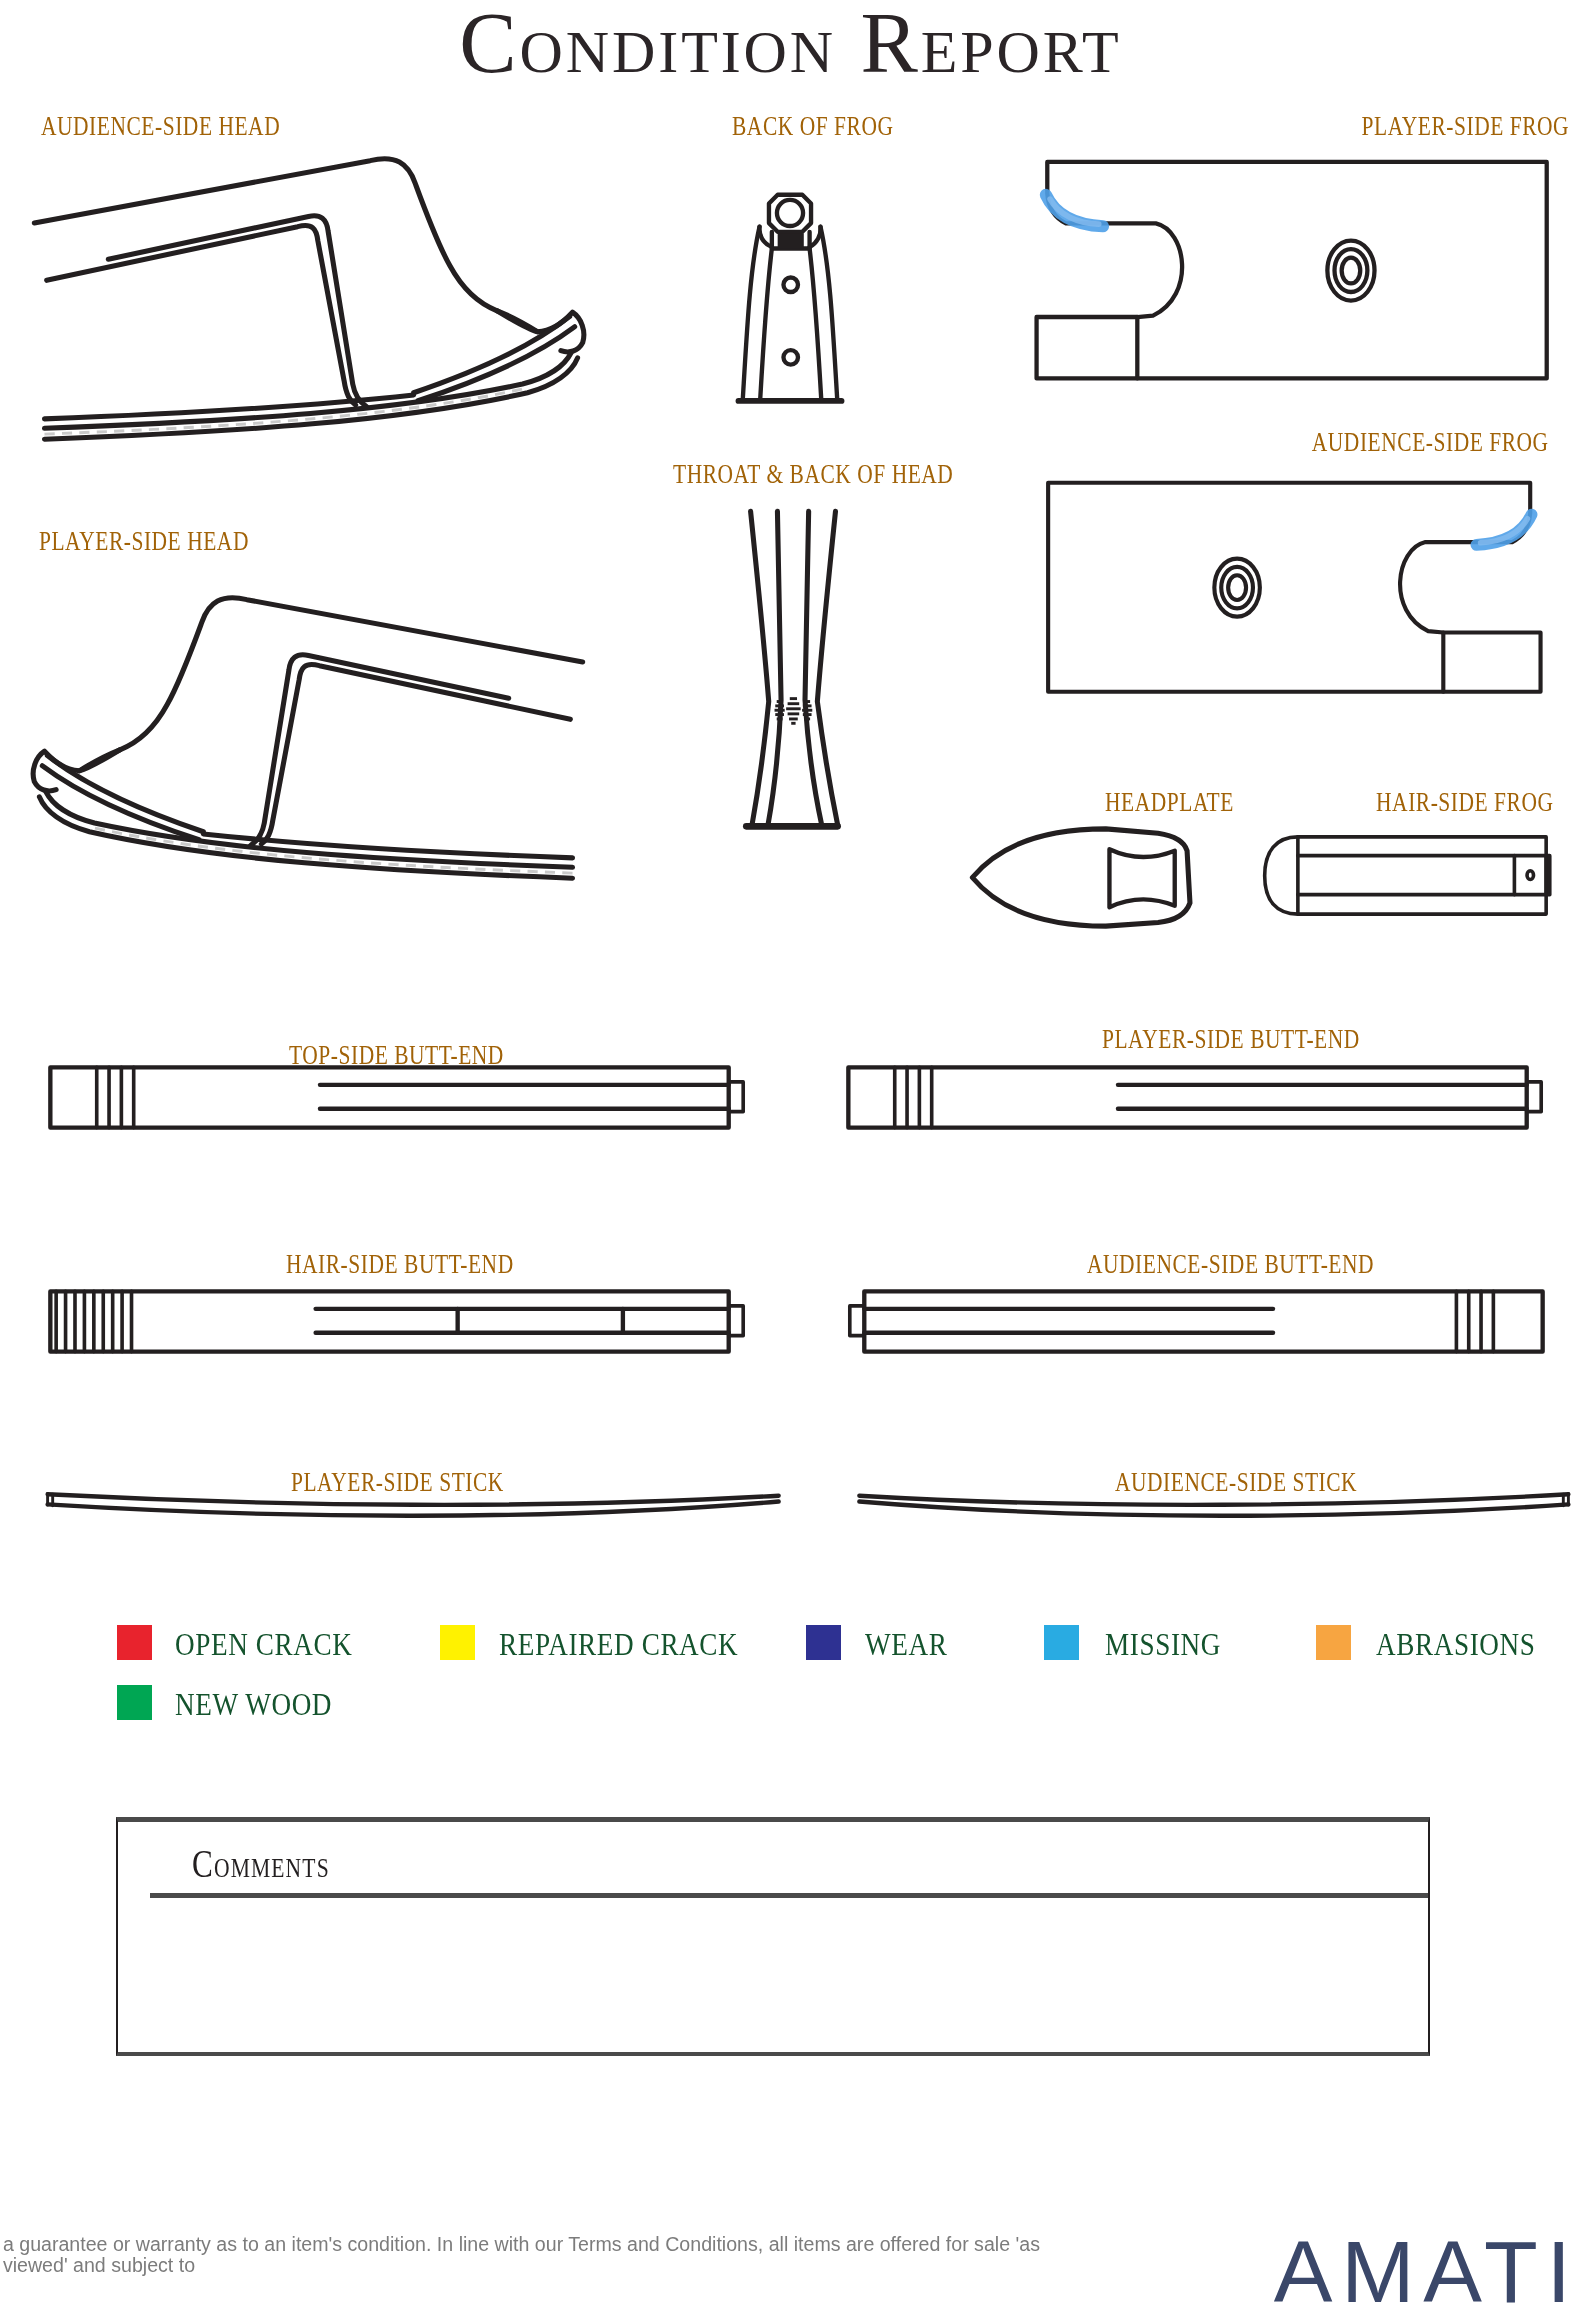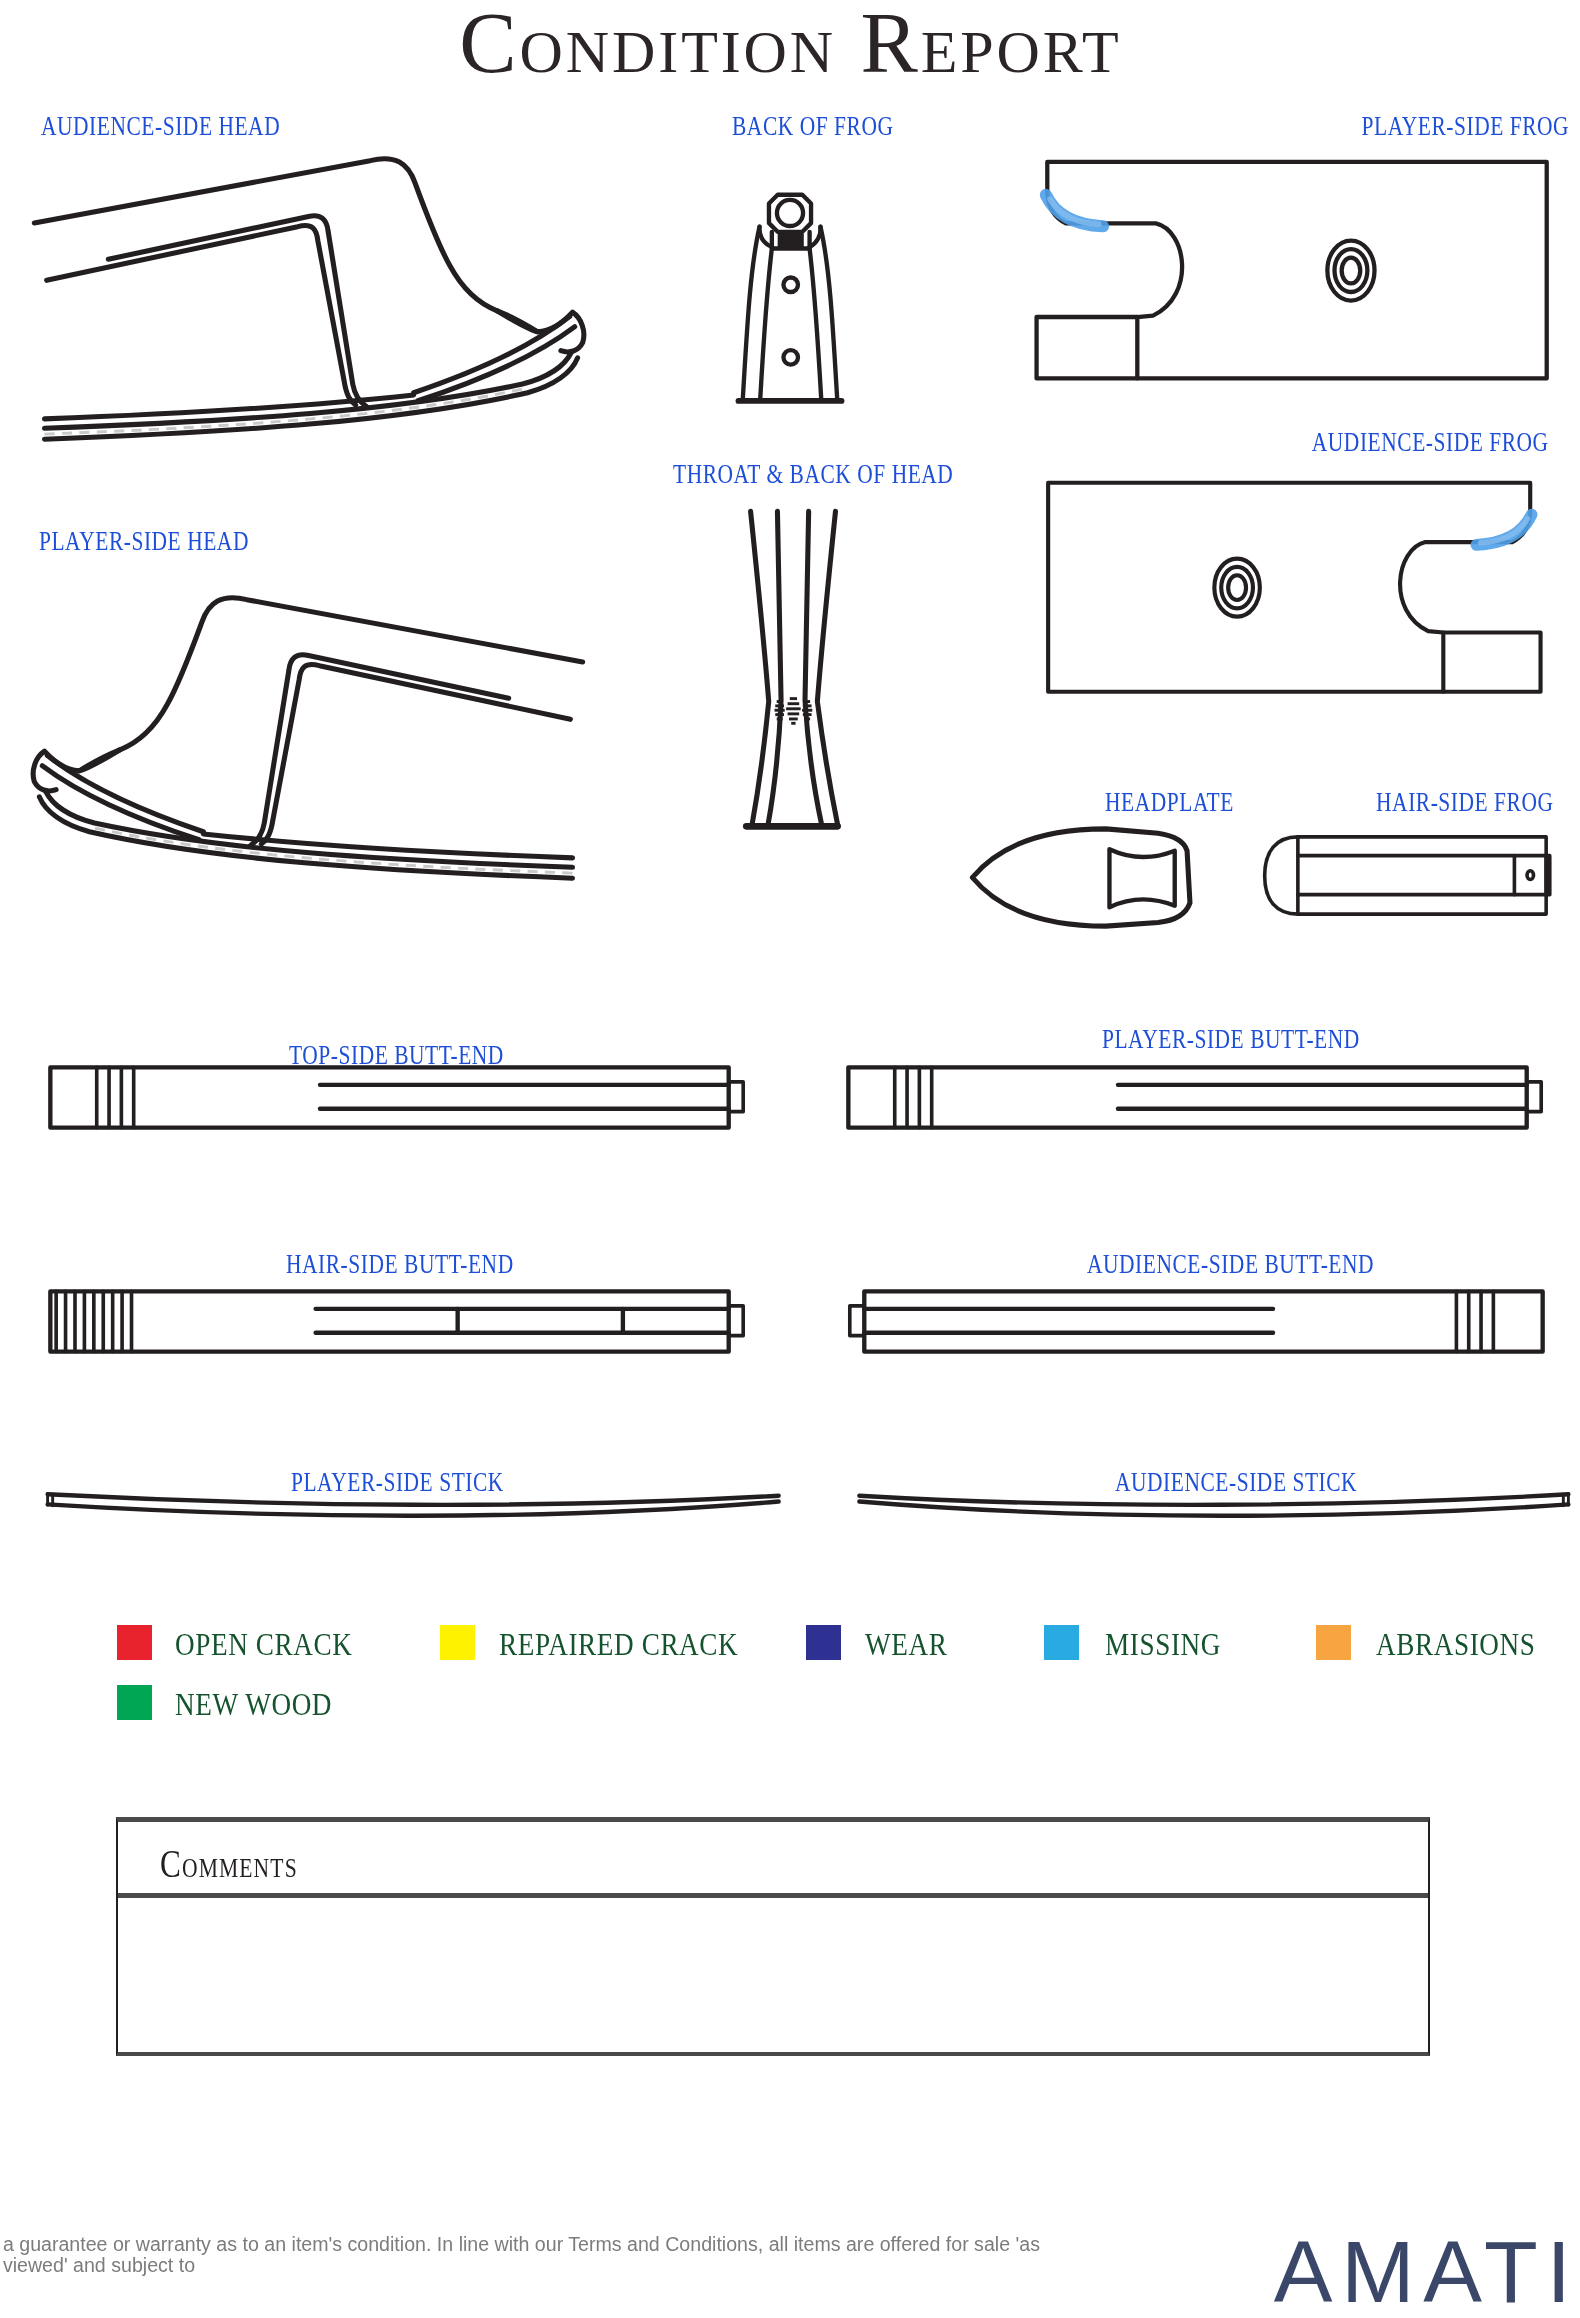--- a/index.html
+++ b/index.html
@@ -1,32 +1,32 @@
 <!DOCTYPE html>
 <html style="font-size:11.6px"><head>
 <meta charset="utf-8">
 <style>
   html,body{margin:0;padding:0;background:#ffffff;}
   .page{position:relative;width:1581px;height:2319px;background:#ffffff;overflow:hidden;
         font-family:"Liberation Serif",serif;color:#2b2627;}
   .title{position:absolute;top:-7.2px;left:0;width:100%;text-align:center;
          font-variant:small-caps;font-size:86px;letter-spacing:2.9px;color:#2b2527;white-space:nowrap;}
-  .dlabel{position:absolute;font-size:27.5px;letter-spacing:0.7px;color:#1d4ed8;white-space:nowrap;font-family:Liberation Serif, serif;}
+  .dlabel{position:absolute;font-size:27.5px;letter-spacing:0.7px;color:#a16207;white-space:nowrap;font-family:Liberation Serif, serif;}
   .dlabel>span{display:inline-block;transform:scaleX(.78);transform-origin:0 50%;}
   .dlabel.ralign>span{transform-origin:100% 50%;}
   .drawing{position:absolute;}
   .drawing svg{display:block;width:100%;height:100%;}
   .ink{stroke:#231f20;fill:none;stroke-linecap:round;stroke-linejoin:round;}
   .swatch{position:absolute;width:35px;height:35px;}
   .llabel{position:absolute;font-size:32px;line-height:35px;letter-spacing:0.7px;color:#14532d;white-space:nowrap;}
   .llabel>span{display:inline-block;transform:scaleX(.85);transform-origin:0 50%;}
   .comments-box{position:absolute;left:116px;top:1817px;width:1314px;height:239px;
       border-left:2.2px solid #231f20;border-right:2.2px solid #231f20;
       border-top:5.8px solid #4a4a4a;border-bottom:4.3px solid #4a4a4a;box-sizing:border-box;}
-  .comments-head{height:76px;border-bottom:5.8px solid #4a4a4a;box-sizing:border-box;}
+  .comments-head{height:76px;border-bottom:5.8px solid #4a4a4a;box-sizing:border-box;margin-left:32px;}
   .comments-title{display:inline-block;margin:19px 0 0 42px;font-variant:small-caps;font-size:39px;
       letter-spacing:1.4px;transform:scaleX(.8);transform-origin:0 50%;color:#231f20;white-space:nowrap;}
   .comments-body{height:153px;}
   .footer-text{position:absolute;left:2.9px;top:2234px;width:1087px;
       font-family:"Liberation Sans",sans-serif;font-size:19.6px;line-height:21px;color:#7c7c7c;}
   .brand{position:absolute;right:1.4px;top:2221px;font-family:"Liberation Sans",sans-serif;
       font-size:88px;letter-spacing:8.7px;color:#3a4769;white-space:nowrap;}
 </style>
 </head>
 <body>

